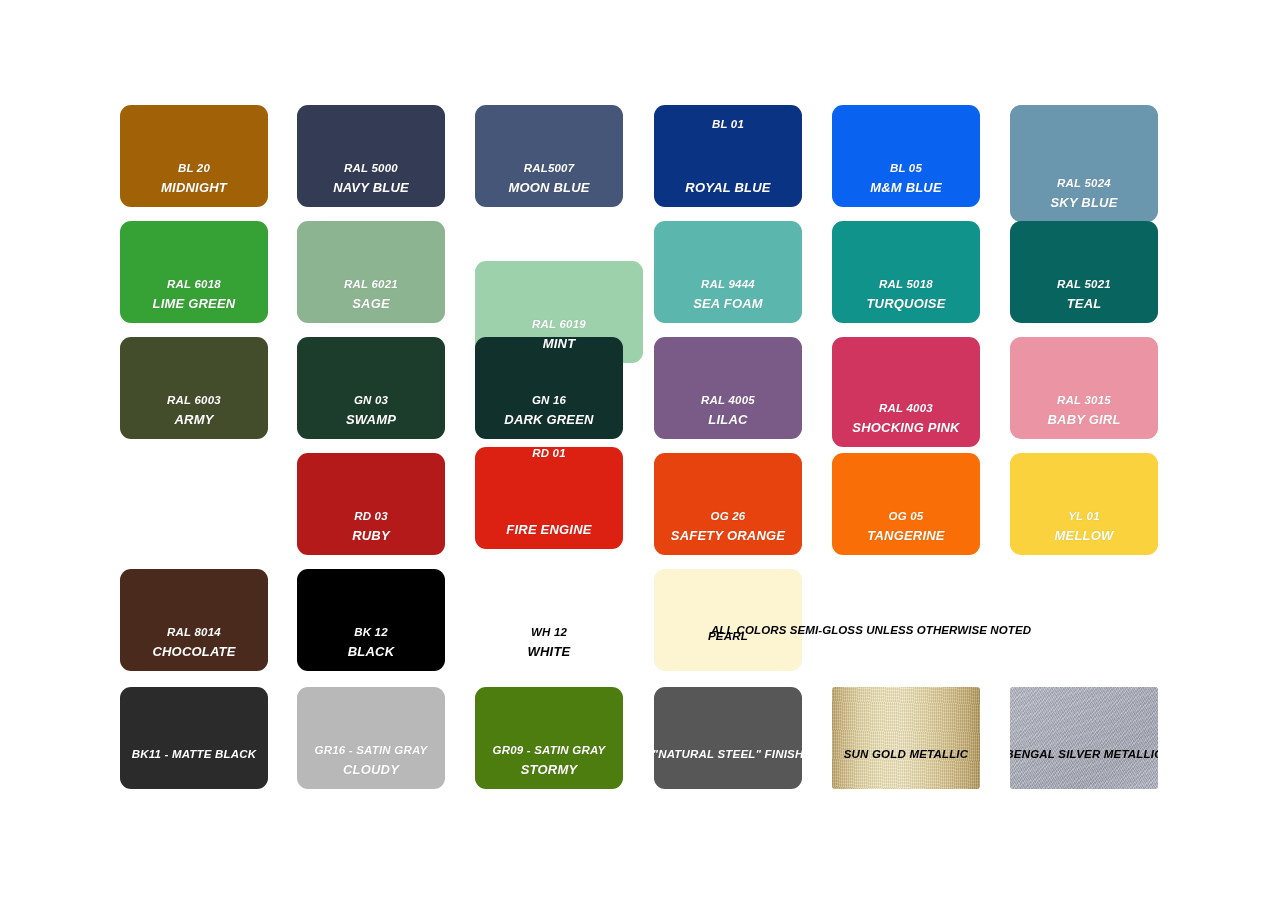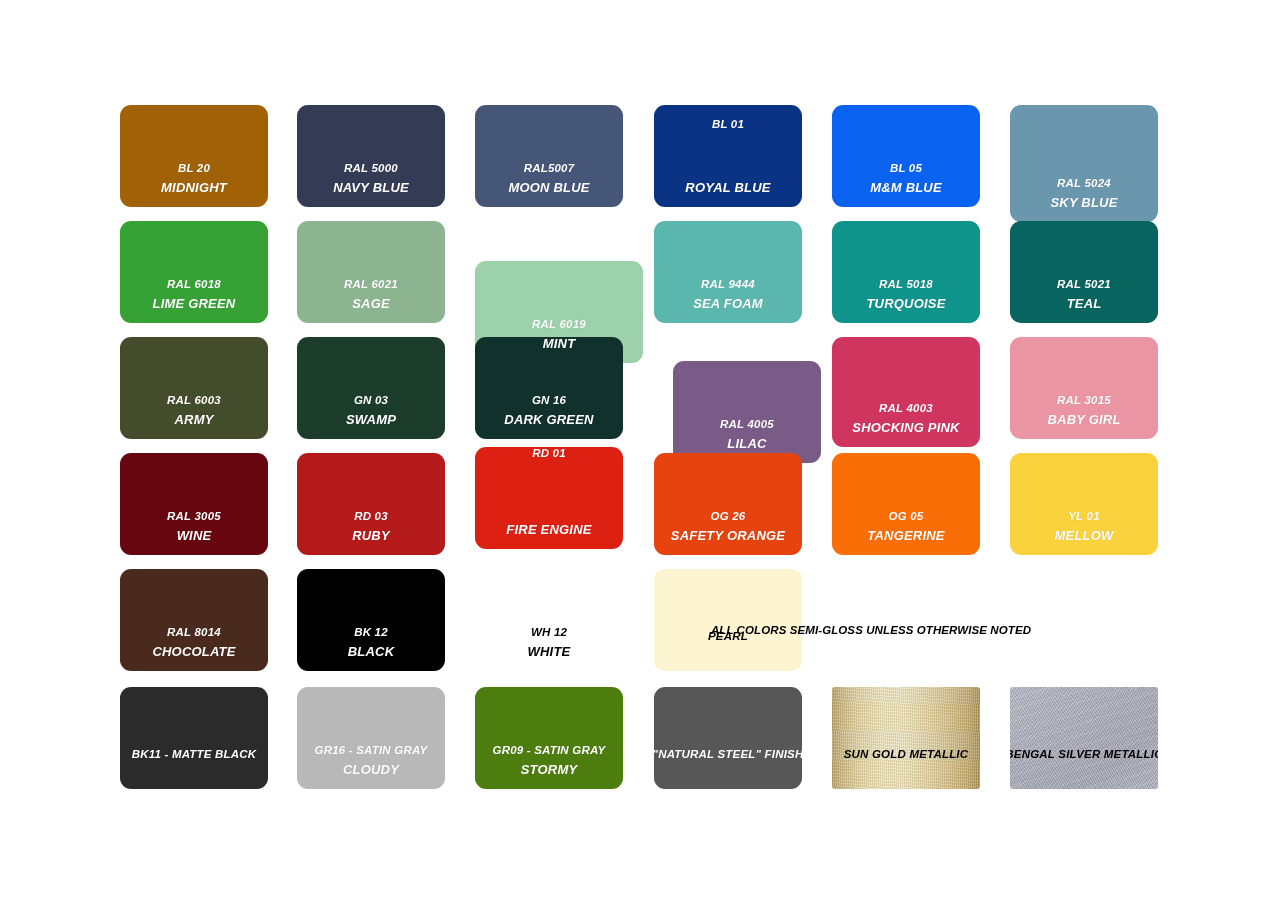--- a/index.html
+++ b/index.html
@@ -160,36 +160,32 @@
       <div class="name">ARMY</div>
     </div>
     <div class="swatch tx-light" style="left: 297px; top: 337px; width: 148px; height: 102px; background: rgb(29, 61, 44);">
       <div class="code">GN 03</div>
       <div class="name">SWAMP</div>
     </div>
     <div class="swatch tx-light" style="left: 475px; top: 337px; width: 148px; height: 102px; background: rgb(17, 49, 44);">
       <div class="code">GN 16</div>
       <div class="name">DARK GREEN</div>
     </div>
-    <div class="swatch tx-light" style="left: 673px; top: 337px; width: 148px; height: 102px; background: rgb(122, 91, 136); margin-top: 24px;">
+    <div class="swatch tx-light" style="left: 654px; top: 337px; width: 148px; height: 102px; background: rgb(122, 91, 136);">
       <div class="code">RAL 4005</div>
       <div class="name">LILAC</div>
     </div>
     <div class="swatch tx-light" style="left: 832px; top: 337px; width: 148px; height: 110px; background: rgb(208, 53, 95);">
       <div class="code">RAL 4003</div>
       <div class="name">SHOCKING PINK</div>
     </div>
     <div class="swatch tx-light" style="left: 1010px; top: 337px; width: 148px; height: 102px; background: rgb(235, 149, 164);">
       <div class="code">RAL 3015</div>
       <div class="name">BABY GIRL</div>
     </div>
-    <div class="swatch tx-light" style="left: 120px; top: 453px; width: 148px; height: 102px; background: rgb(104, 6, 15);">
-      <div class="code">RAL 3005</div>
-      <div class="name">WINE</div>
-    </div>
     <div class="swatch tx-light" style="left: 297px; top: 453px; width: 148px; height: 102px; background: rgb(181, 26, 26);">
       <div class="code">RD 03</div>
       <div class="name">RUBY</div>
     </div>
     <div class="swatch tx-light" style="left: 475px; top: 447px; width: 148px; height: 102px; background: rgb(220, 33, 19); justify-content: space-between;">
       <div class="code">RD 01</div>
       <div class="name">FIRE ENGINE</div>
     </div>
     <div class="swatch tx-light" style="left: 654px; top: 453px; width: 148px; height: 102px; background: rgb(230, 67, 15);">
       <div class="code">OG 26</div>

